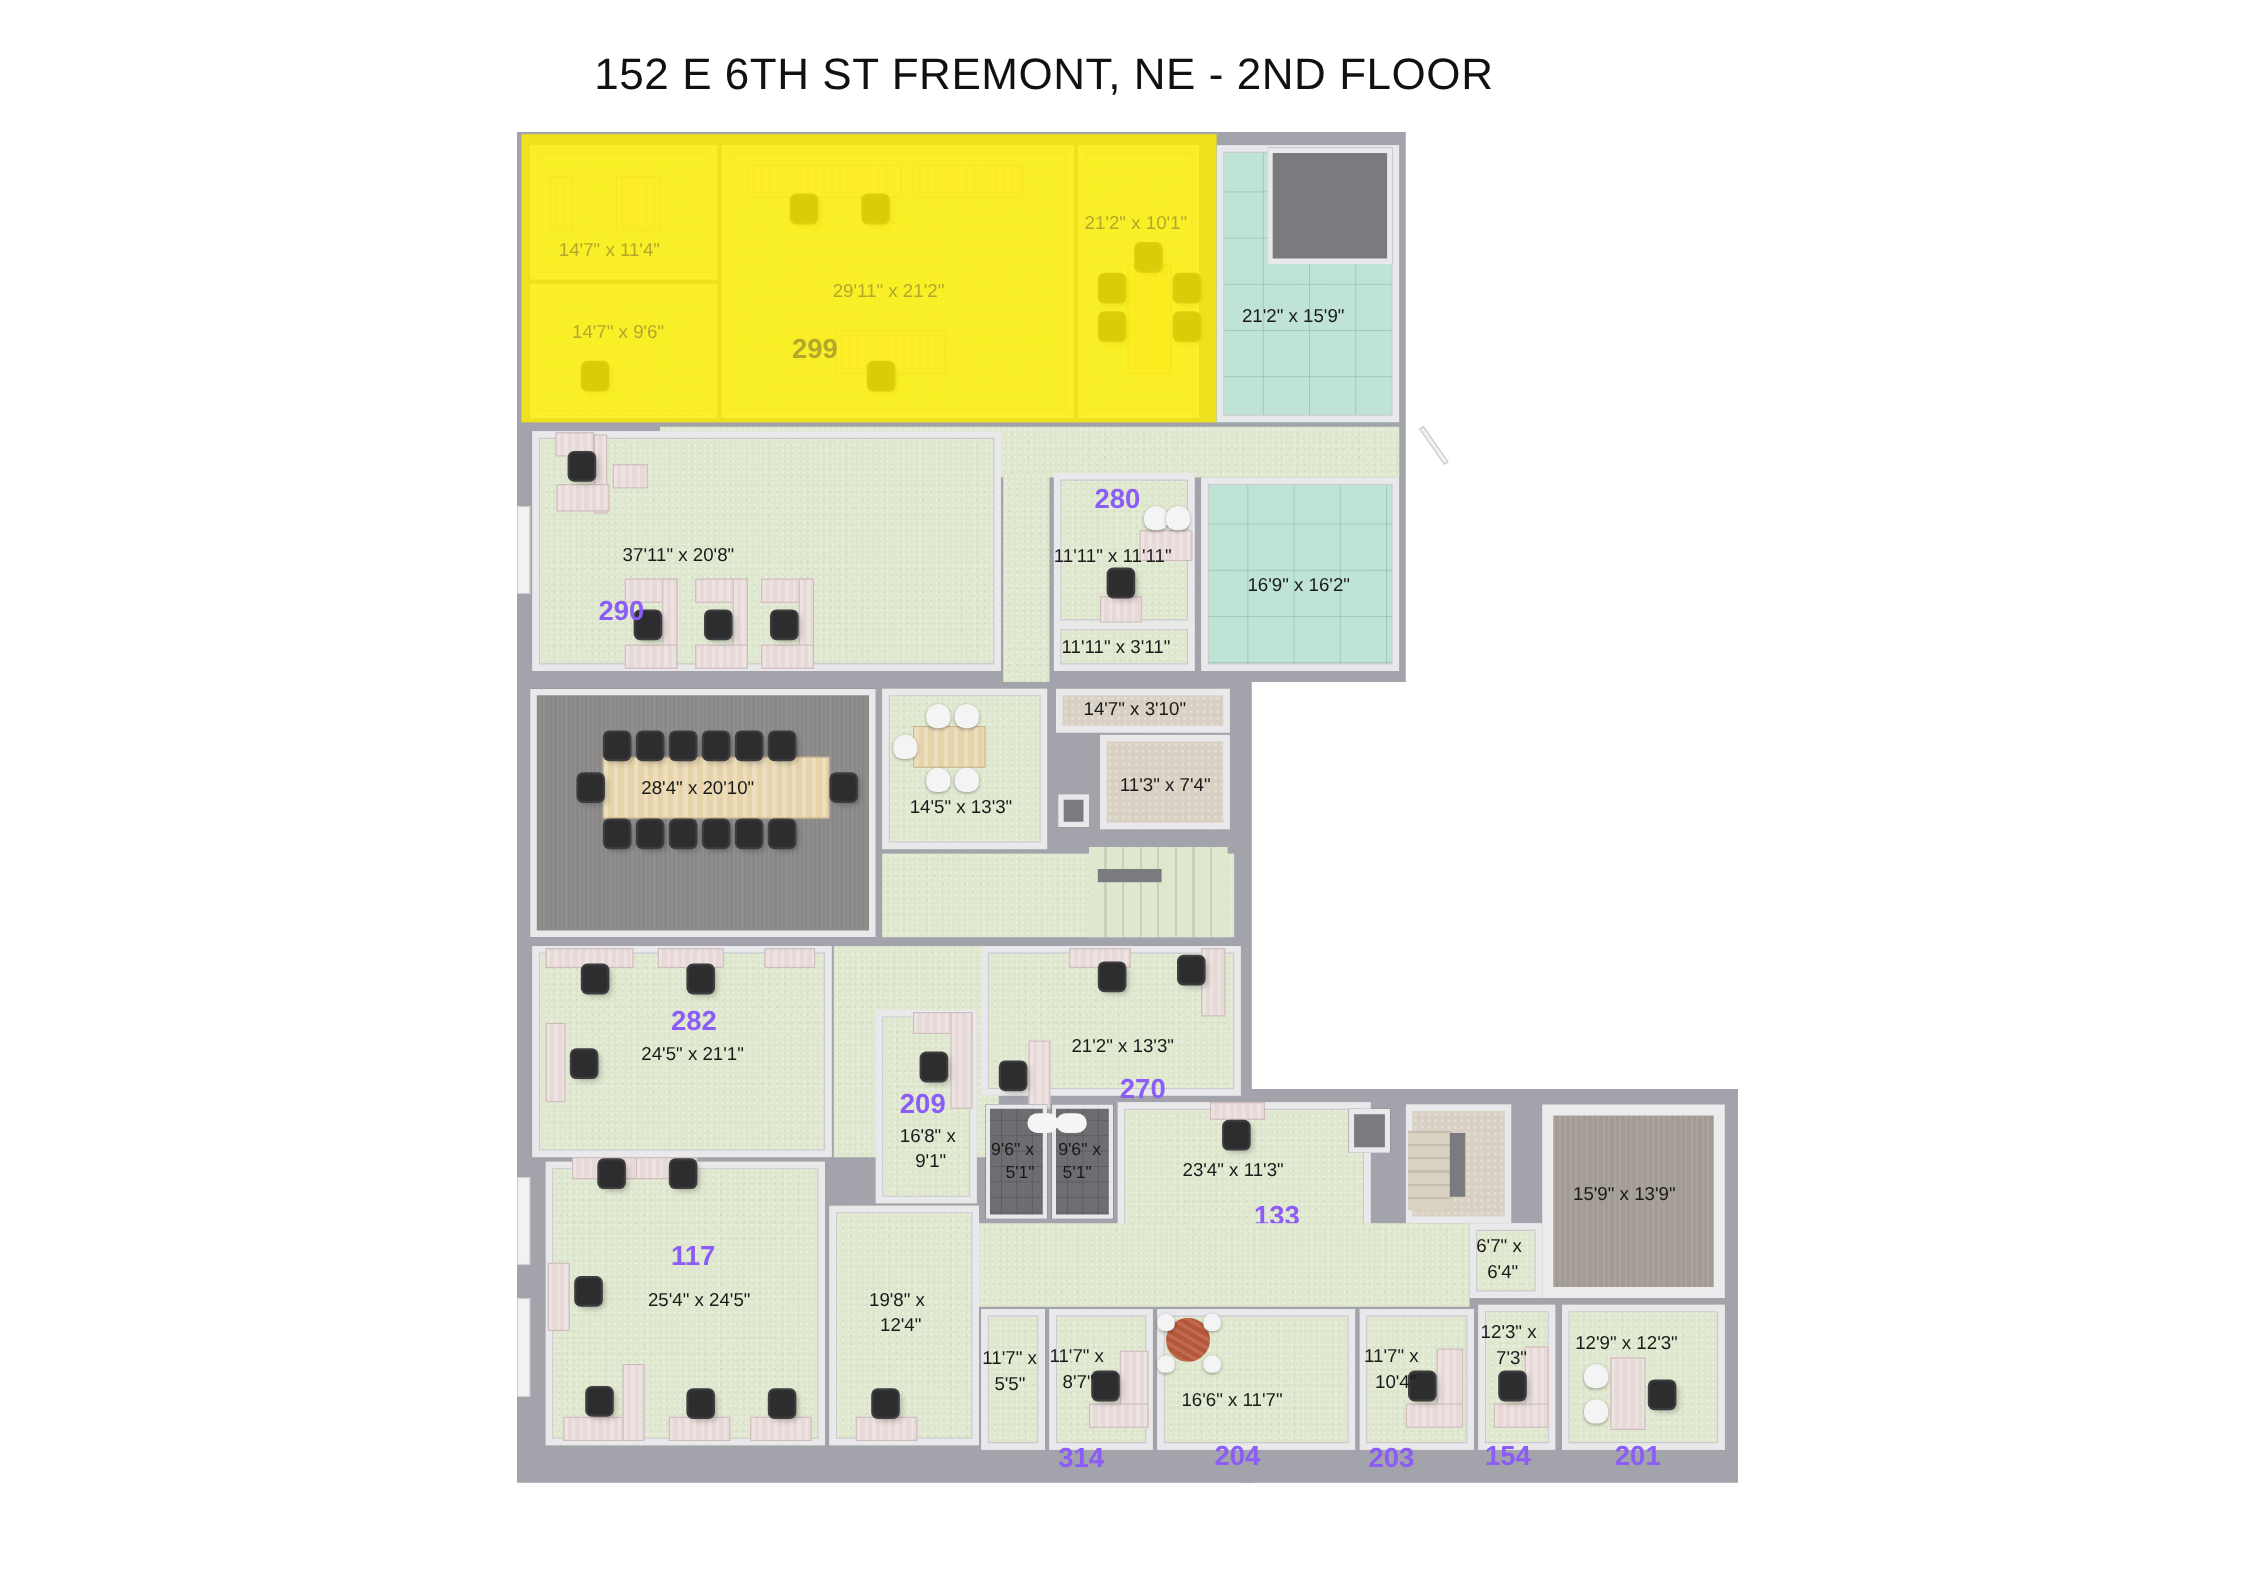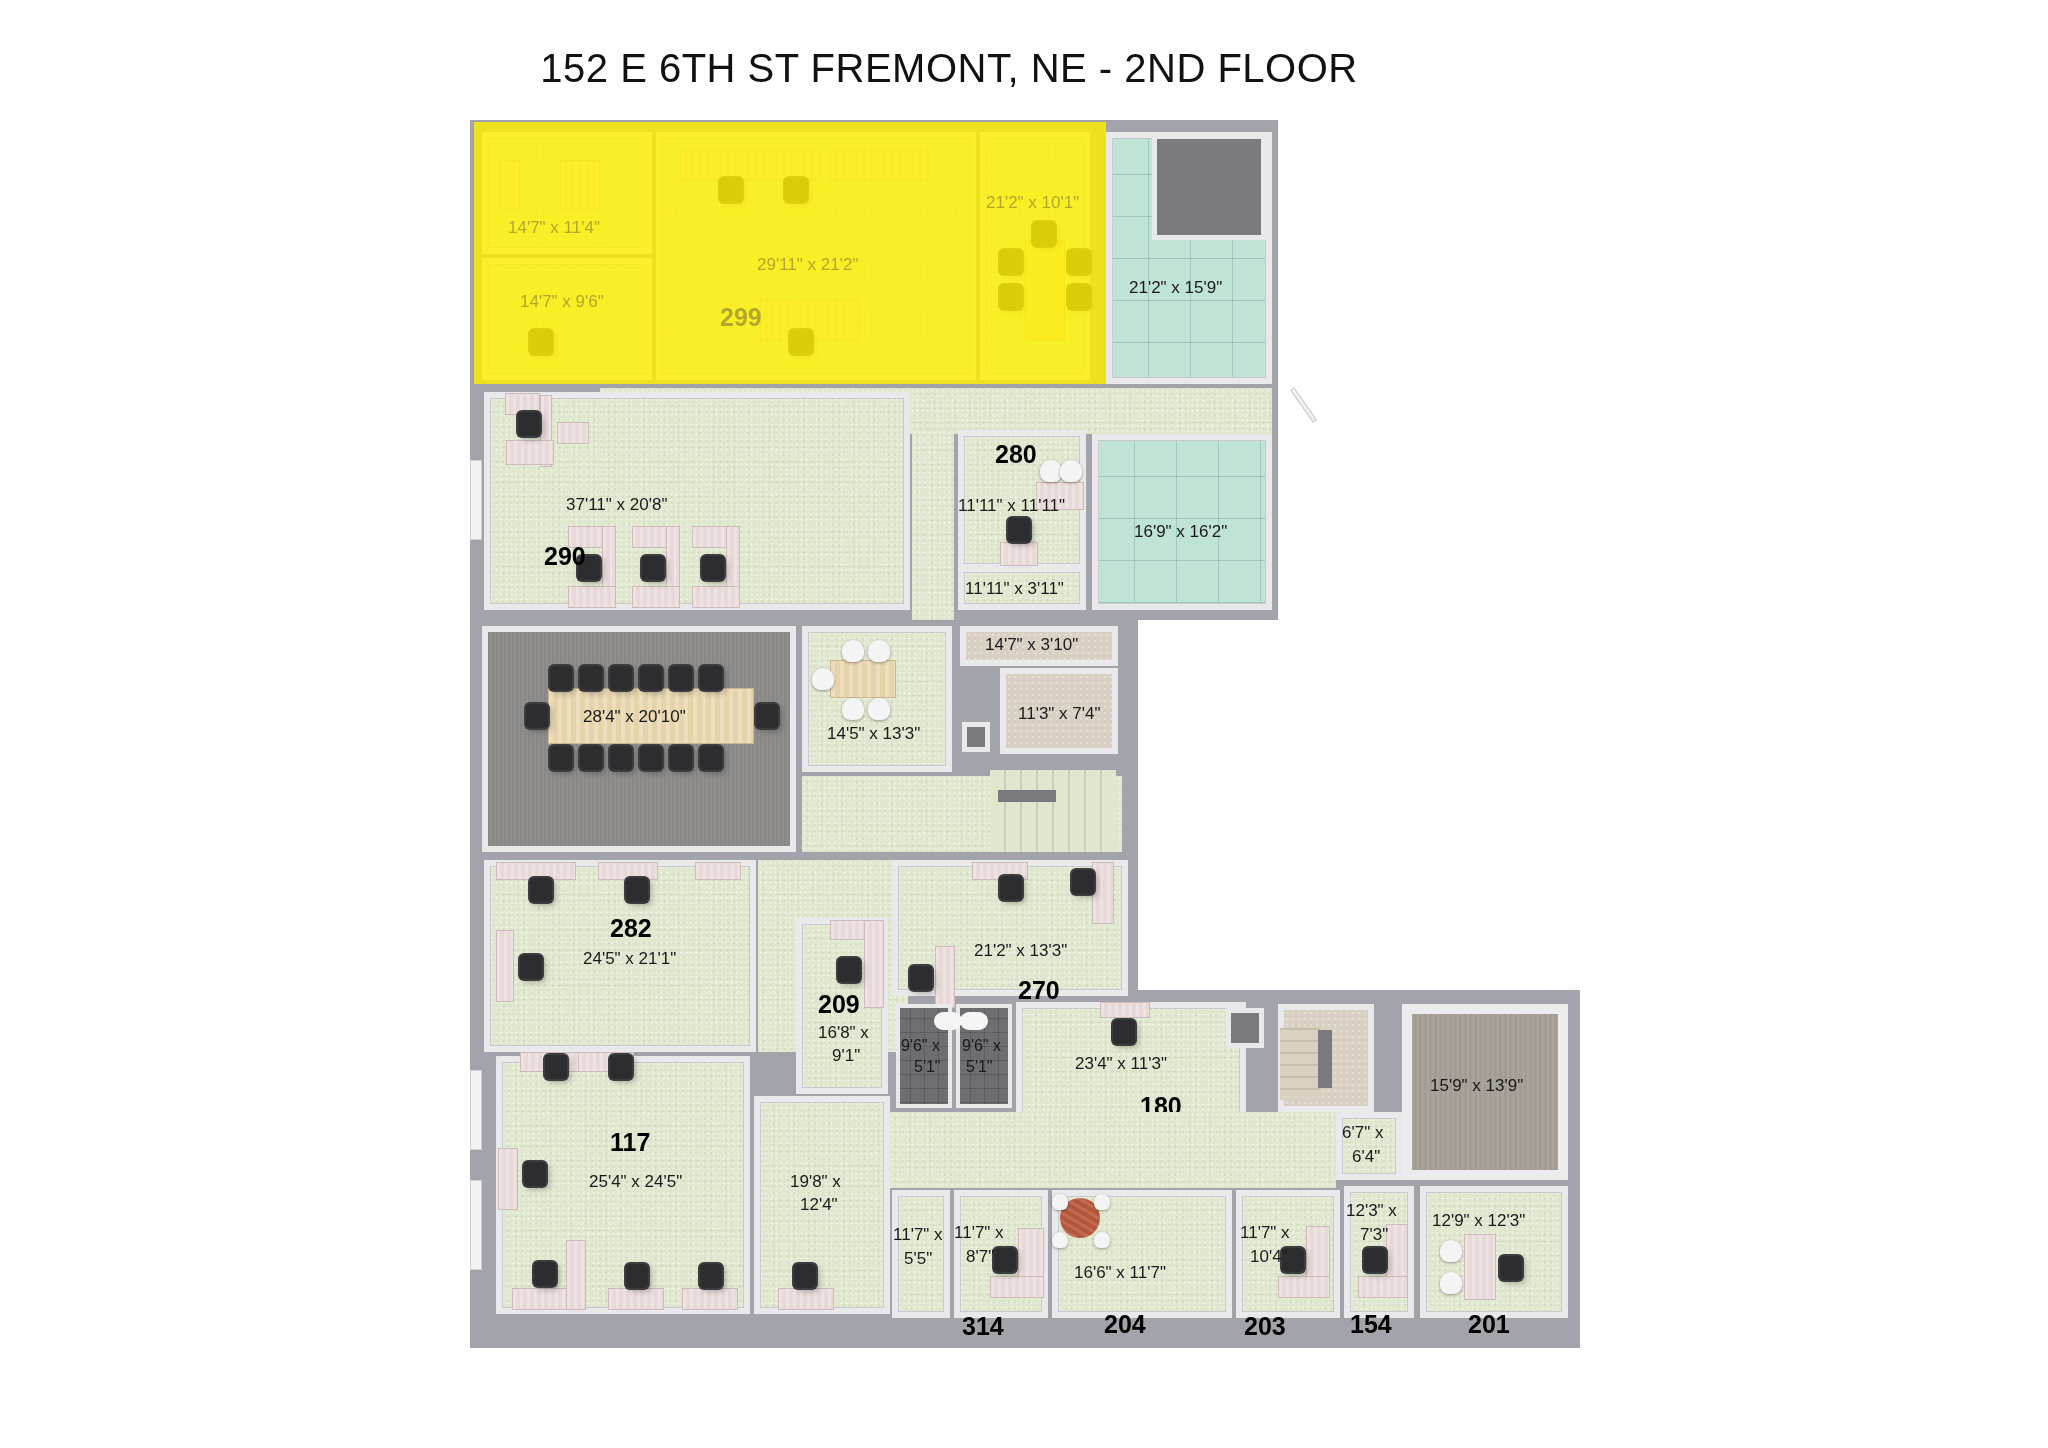--- a/index.html
+++ b/index.html
@@ -59,21 +59,21 @@
     box-shadow: inset 0 0 0 4px #e9e9ec;
   }
   .darkbox { background: #7b7b7f; box-shadow: inset 0 0 0 5px #e9e9ec; }
 
   .highlight {
     position: absolute; background: rgba(255, 240, 0, 0.82);
   }
 
   .dim { position: absolute; font-size: 17px; color: #1a1a1a; white-space: nowrap; text-align: center; line-height: 1.35; }
   .dim.faded { color: #b3a82c; }
-  .num { position: absolute; font-size: 25px; font-weight: bold; color: #000000; white-space: nowrap; }
+  .num { position: absolute; font-size: 25px; font-weight: bold; color: #8b5cf6; white-space: nowrap; }
   .num.faded { color: #b3a82c; }
 
   
   .desk { position: absolute; background: #e7d9d8; border: 1px solid #cdbcbb;
           background-image: repeating-linear-gradient(90deg, rgba(255,255,255,0.25) 0 3px, transparent 3px 7px); }
   .chair { position: absolute; width: 22px; height: 24px; background: #2d2d2f; border-radius: 4px;
            box-shadow: 0 0 0 2px #3d3d40, 3px 3px 6px rgba(0,0,0,0.3); }
   .wchair { position: absolute; width: 22px; height: 22px; background: #f4f4f4; border-radius: 50% 50% 40% 40%;
             box-shadow: 0 1px 3px rgba(0,0,0,0.35); }
   .table { position: absolute; background: #e6d3aa;
@@ -251,21 +251,21 @@
   <div class="dim" style="left:901px;top:1035px;font-size:16px;">9'6" x</div>
   <div class="dim" style="left:914px;top:1056px;font-size:16px;">5'1"</div>
   <div class="dim" style="left:962px;top:1035px;font-size:16px;">9'6" x</div>
   <div class="dim" style="left:966px;top:1056px;font-size:16px;">5'1"</div>
 
   <div class="room carpet" style="left:1016px;top:1002px;width:230px;height:124px;"></div>
   <div class="desk" style="left:1100px;top:1002px;width:50px;height:16px;"></div>
   <div class="chair" style="left:1113px;top:1020px;"></div>
   <div class="room darkbox" style="left:1226px;top:1008px;width:38px;height:40px;"></div>
   <div class="dim" style="left:1075px;top:1053px;">23'4" x 11'3"</div>
-  <div class="num" style="left:1140px;top:1092px;">180</div>
+  <div class="num" style="left:1140px;top:1092px;">133</div>
 
   <div class="room beigefloor" style="left:1278px;top:1004px;width:96px;height:108px;"></div>
   <div class="stairs" style="left:1280px;top:1028px;width:40px;height:72px;"></div>
   <div class="room darkbox" style="left:1318px;top:1030px;width:14px;height:58px;box-shadow:none;"></div>
 
   <div class="room brownfloor" style="left:1402px;top:1004px;width:166px;height:176px;"></div>
   <div class="dim" style="left:1430px;top:1075px;">15'9" x 13'9"</div>
 
   <div class="room carpet" style="left:1336px;top:1112px;width:66px;height:68px;"></div>
   <div class="dim" style="left:1342px;top:1122px;">6'7" x</div>

